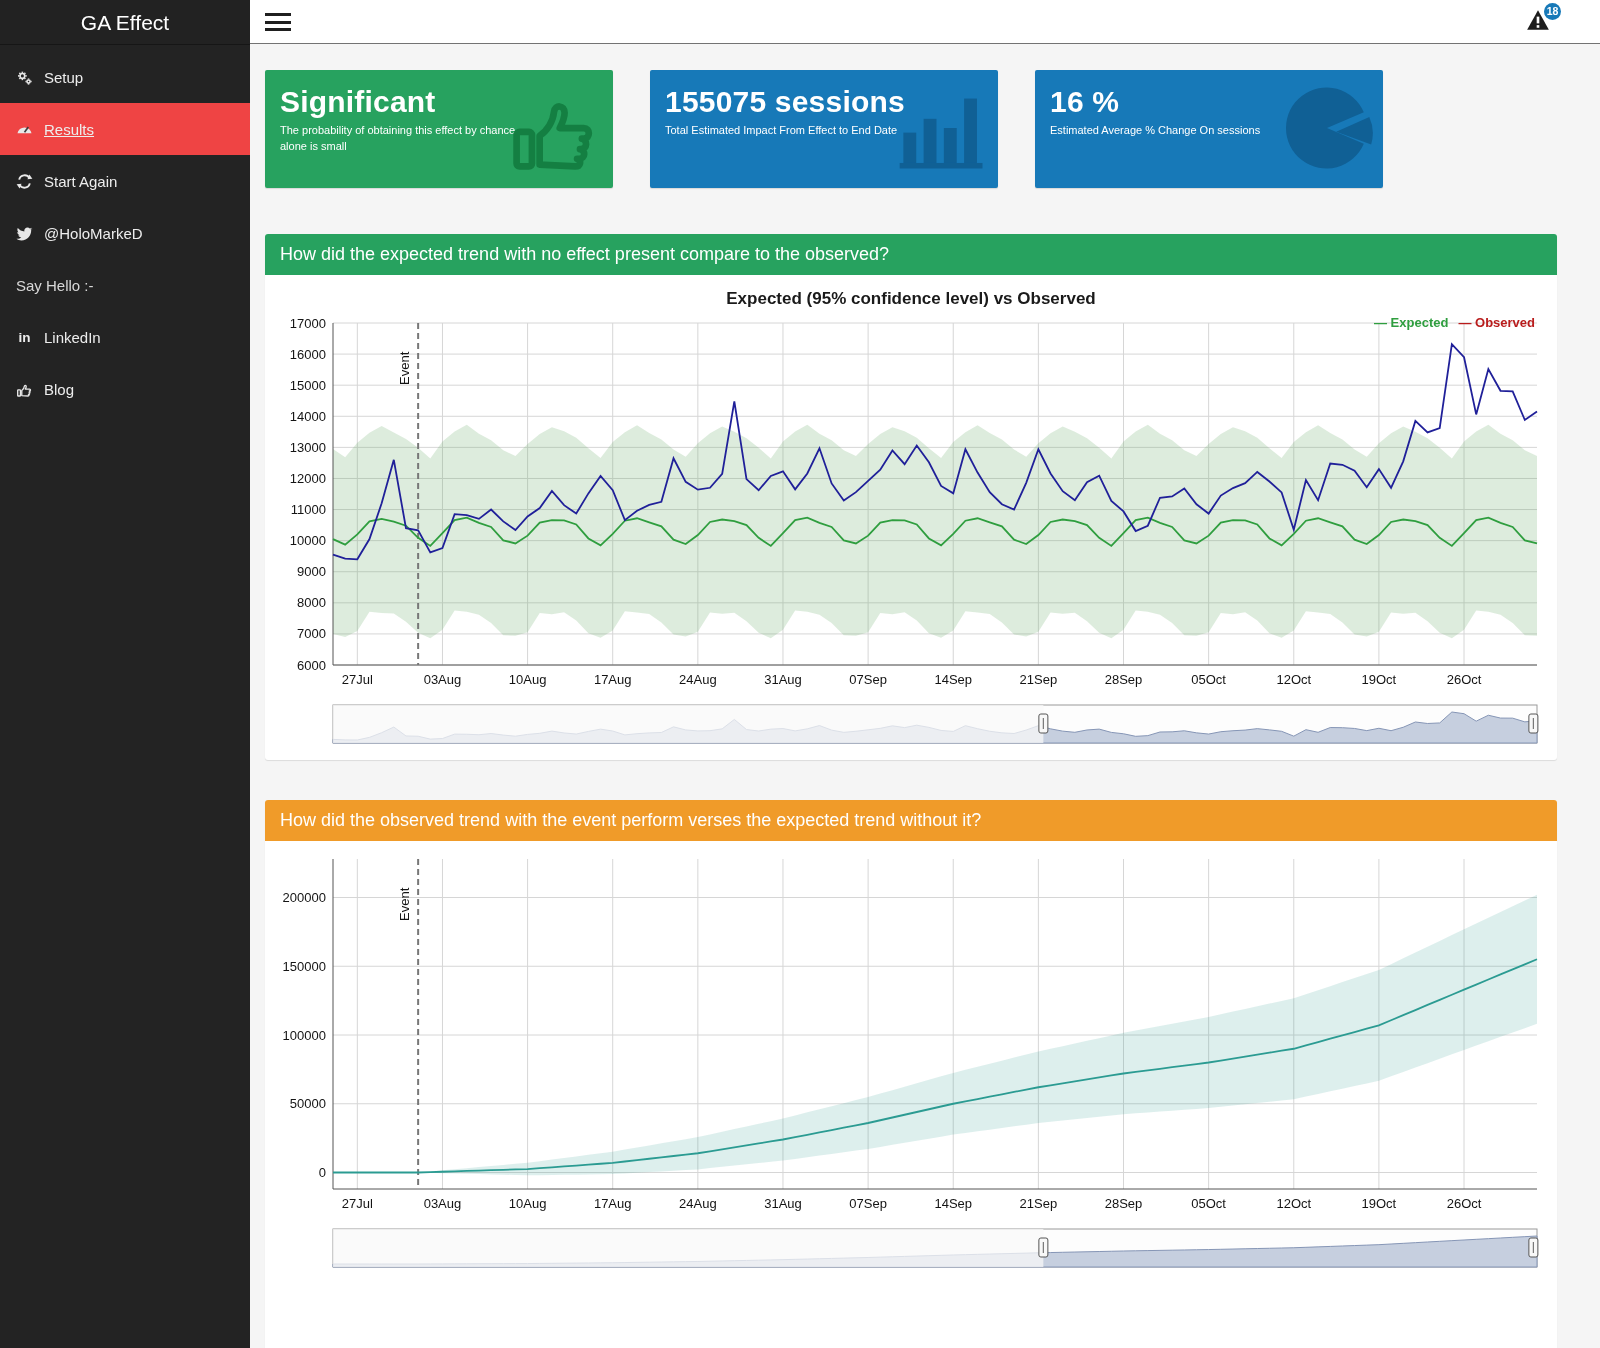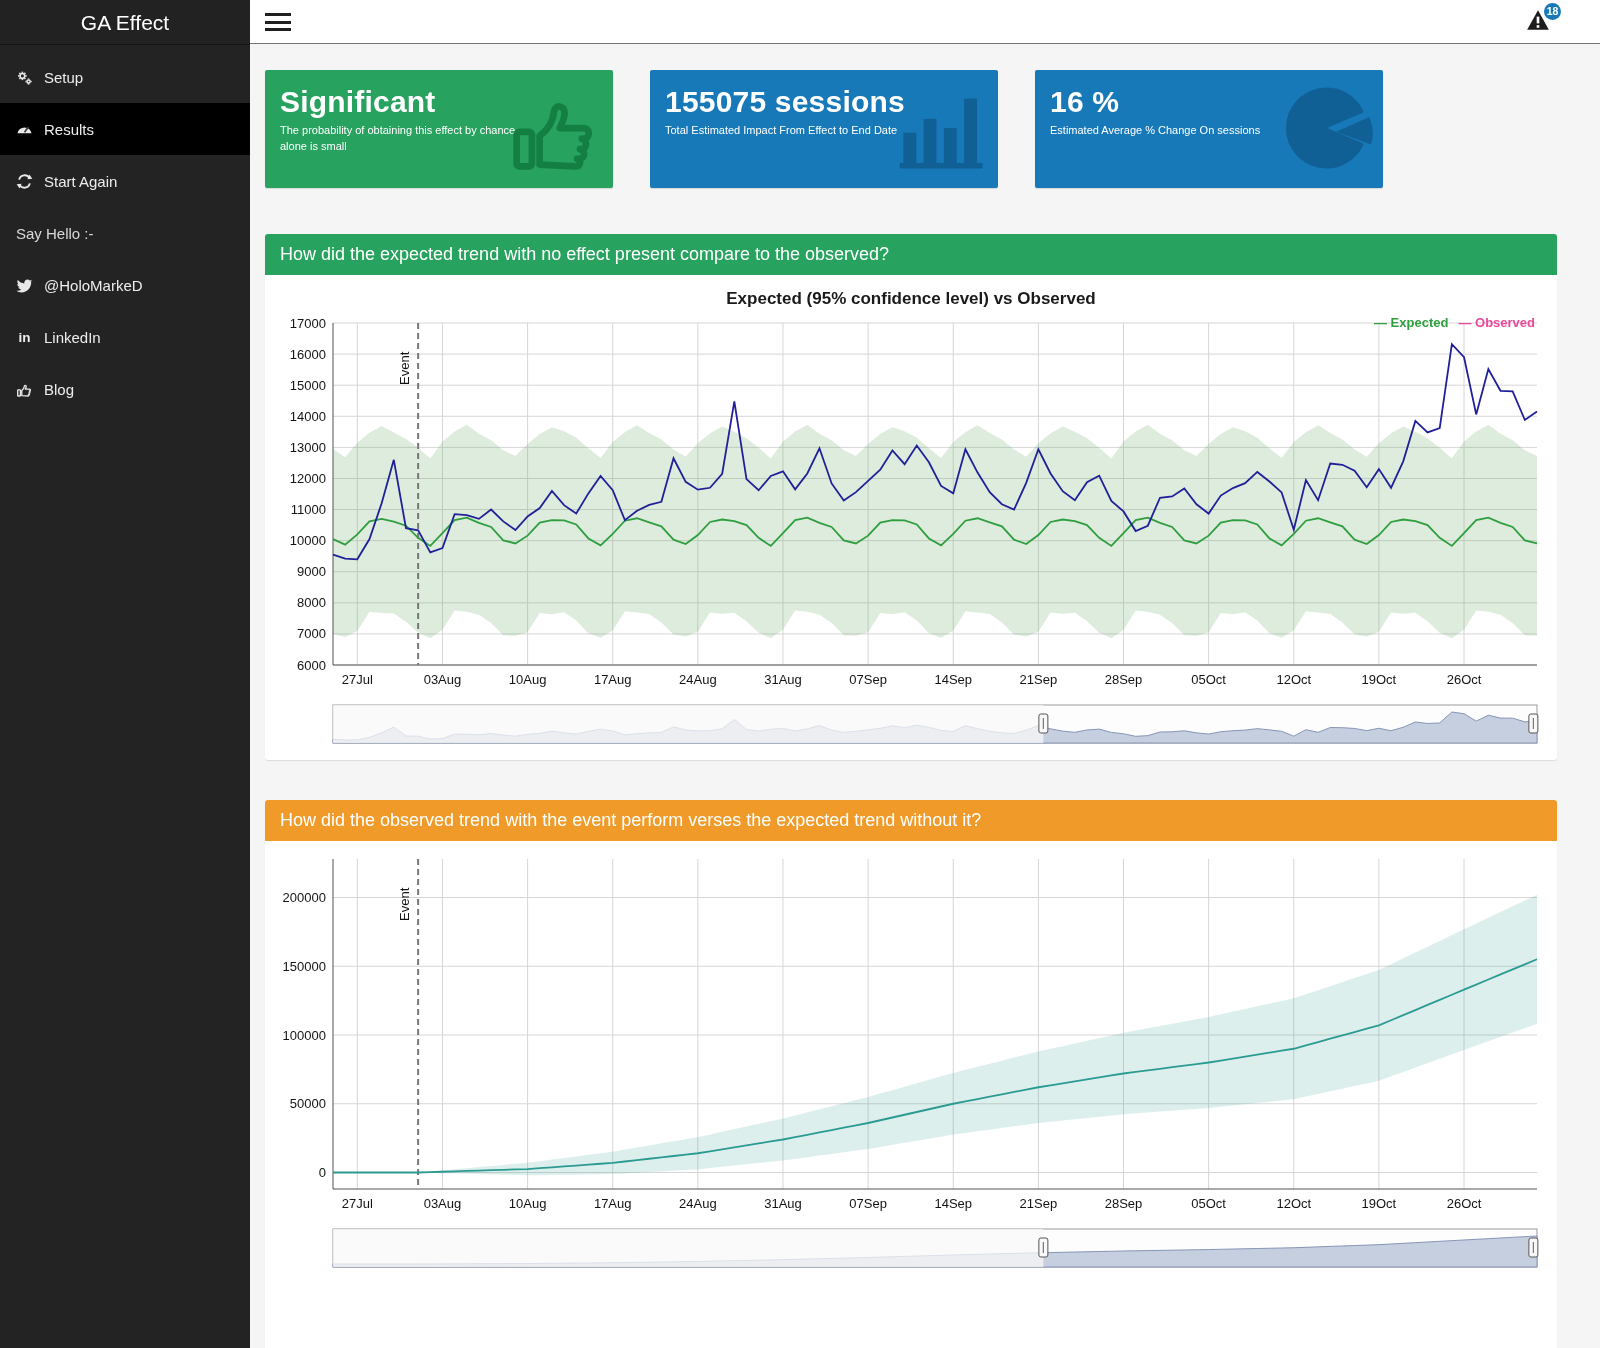--- a/index.html
+++ b/index.html
@@ -4,21 +4,21 @@
 <style>
   * { box-sizing: border-box; margin: 0; padding: 0; }
   html,body { font-family: "Liberation Sans", "DejaVu Sans", sans-serif; }
   .page { width: 1600px; height: 1348px; position: relative; background:#f5f5f5; overflow: hidden; }
 
   
   .sidebar { position:absolute; left:0; top:0; bottom:0; width:250px; background:#232323; z-index:5; }
   .logo { height:45px; line-height:45px; text-align:center; color:#fff; font-size:21px; background:#222222; border-bottom:1px solid rgba(0,0,0,0.35); }
   .smenu { margin-top:6px; }
   .sitem { height:52px; display:flex; align-items:center; padding-left:16px; color:#ededed; font-size:15px; cursor:pointer; }
-  .sitem.active { background:#000000; }
+  .sitem.active { background:#ef4444;text-decoration:underline; }
   .sitem .sicon { width:17px; height:17px; margin-right:11px; display:inline-flex; align-items:center; justify-content:center; flex:0 0 17px; }
   .sitem.plain { color:#d8d8d8; cursor:default; }
   .sitem .in-txt { font-weight:bold; font-size:13.5px; color:#ededed; }
 
   
   .topbar { position:absolute; left:250px; right:0; top:0; height:44px; background:#ffffff; border-bottom:1px solid #737373; z-index:4; }
   .hamburger { position:absolute; left:14px; top:11px; width:28px; height:22px; cursor:pointer; padding:2px 1px; }
   .hamburger span { display:block; width:26px; height:3px; background:#1f1f1f; margin-bottom:4.5px; }
   .notif { position:absolute; right:48px; top:9px; width:26px; height:26px; cursor:pointer; }
   .badge { position:absolute; top:-6px; right:-9px; background:#1779b8; color:#fff; border-radius:50%; min-width:17px; height:17px; font-size:10.5px; line-height:17px; text-align:center; font-weight:bold; padding:0 2px; }
@@ -90,31 +90,31 @@
           <svg width="17" height="17" viewBox="0 0 16 16">
             <path d="M3 6.2 A5.2 5.2 0 0 1 12.6 4.8" stroke="#e8e8e8" stroke-width="1.8" fill="none"></path>
             <polygon points="12.6,1.4 15.4,5.5 10.8,5.9" fill="#e8e8e8"></polygon>
             <path d="M13 9.8 A5.2 5.2 0 0 1 3.4 11.2" stroke="#e8e8e8" stroke-width="1.8" fill="none"></path>
             <polygon points="3.4,14.6 0.6,10.5 5.2,10.1" fill="#e8e8e8"></polygon>
           </svg>
         </span>
         <span>Start Again</span>
       </div>
 
+      <div class="sitem">
+        <span class="sicon">
+          <svg width="17" height="17" viewBox="0 0 16 16">
+            <path fill="#e8e8e8" d="M15.3 3.9c-.5.2-1.1.4-1.7.5.6-.4 1.1-1 1.3-1.7-.6.3-1.2.6-1.9.7-.5-.6-1.3-1-2.2-1-1.7 0-3 1.4-3 3 0 .2 0 .5.1.7-2.5-.1-4.7-1.3-6.2-3.2-.3.5-.4 1-.4 1.5 0 1 .5 2 1.3 2.5-.5 0-1-.1-1.4-.4v.1c0 1.5 1 2.7 2.4 3-.2.1-.5.1-.8.1-.2 0-.4 0-.6-.1.4 1.2 1.5 2.1 2.8 2.1-1 .8-2.3 1.3-3.7 1.3H.5C1.8 14 3.4 14.5 5 14.5c6 0 9.3-5 9.3-9.3v-.4c.6-.5 1.2-1 1.6-1.7z"></path>
+          </svg>
+        </span>
+        <span>@HoloMarkeD</span>
+      </div>
+
       <div class="sitem plain">
         <span>Say Hello :-</span>
-      </div>
-
-      <div class="sitem">
-        <span class="sicon">
-          <svg width="17" height="17" viewBox="0 0 16 16">
-            <path fill="#e8e8e8" d="M15.3 3.9c-.5.2-1.1.4-1.7.5.6-.4 1.1-1 1.3-1.7-.6.3-1.2.6-1.9.7-.5-.6-1.3-1-2.2-1-1.7 0-3 1.4-3 3 0 .2 0 .5.1.7-2.5-.1-4.7-1.3-6.2-3.2-.3.5-.4 1-.4 1.5 0 1 .5 2 1.3 2.5-.5 0-1-.1-1.4-.4v.1c0 1.5 1 2.7 2.4 3-.2.1-.5.1-.8.1-.2 0-.4 0-.6-.1.4 1.2 1.5 2.1 2.8 2.1-1 .8-2.3 1.3-3.7 1.3H.5C1.8 14 3.4 14.5 5 14.5c6 0 9.3-5 9.3-9.3v-.4c.6-.5 1.2-1 1.6-1.7z"></path>
-          </svg>
-        </span>
-        <span>@HoloMarkeD</span>
       </div>
 
       <div class="sitem">
         <span class="sicon">
             <span class="in-txt">in</span>
           </span>
         <span>LinkedIn</span>
       </div>
 
       <div class="sitem">
@@ -182,21 +182,21 @@
             <path d="M60 54 L96 38 A43 43 0 0 1 98 68 Z" fill="#0f5c90"></path>
           </svg>
         </span>
       </div>
     </div>
 
     <div class="box box1">
       <div class="box-header" style="background-color: rgb(39, 162, 95);">How did the expected trend with no effect present compare to the observed?</div>
       <div class="box-body">
         <div class="chart-title">Expected (95% confidence level) vs Observed</div>
-        <div class="dy-legend"><span style="color:#2f9e3f">— Expected</span><span style="color:#ec4899">— Observed</span></div>
+        <div class="dy-legend"><span style="color:#2f9e3f">— Expected</span><span style="color:#b91c1c">— Observed</span></div>
         <svg class="plot" width="1272" height="386" viewBox="0 0 1272 386">
             <line x1="58" y1="352" x2="1262" y2="352" stroke="#d6d6d6" stroke-width="1"></line>
             <text x="51" y="356.5" text-anchor="end" class="tick">6000</text>
             <line x1="58" y1="320.9090909090909" x2="1262" y2="320.9090909090909" stroke="#d6d6d6" stroke-width="1"></line>
             <text x="51" y="325.4090909090909" text-anchor="end" class="tick">7000</text>
             <line x1="58" y1="289.8181818181818" x2="1262" y2="289.8181818181818" stroke="#d6d6d6" stroke-width="1"></line>
             <text x="51" y="294.3181818181818" text-anchor="end" class="tick">8000</text>
             <line x1="58" y1="258.72727272727275" x2="1262" y2="258.72727272727275" stroke="#d6d6d6" stroke-width="1"></line>
             <text x="51" y="263.22727272727275" text-anchor="end" class="tick">9000</text>
             <line x1="58" y1="227.63636363636363" x2="1262" y2="227.63636363636363" stroke="#d6d6d6" stroke-width="1"></line>

